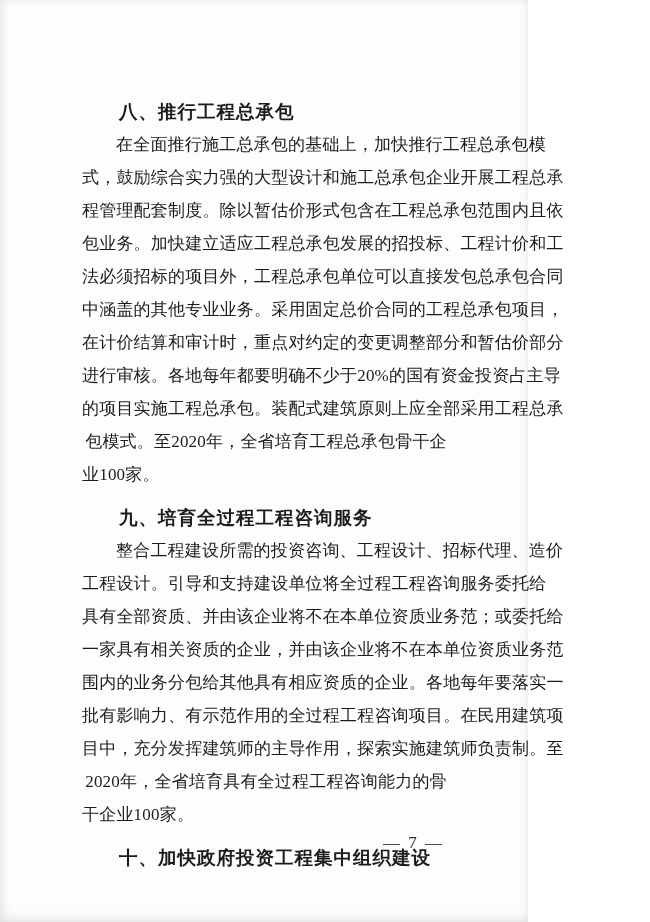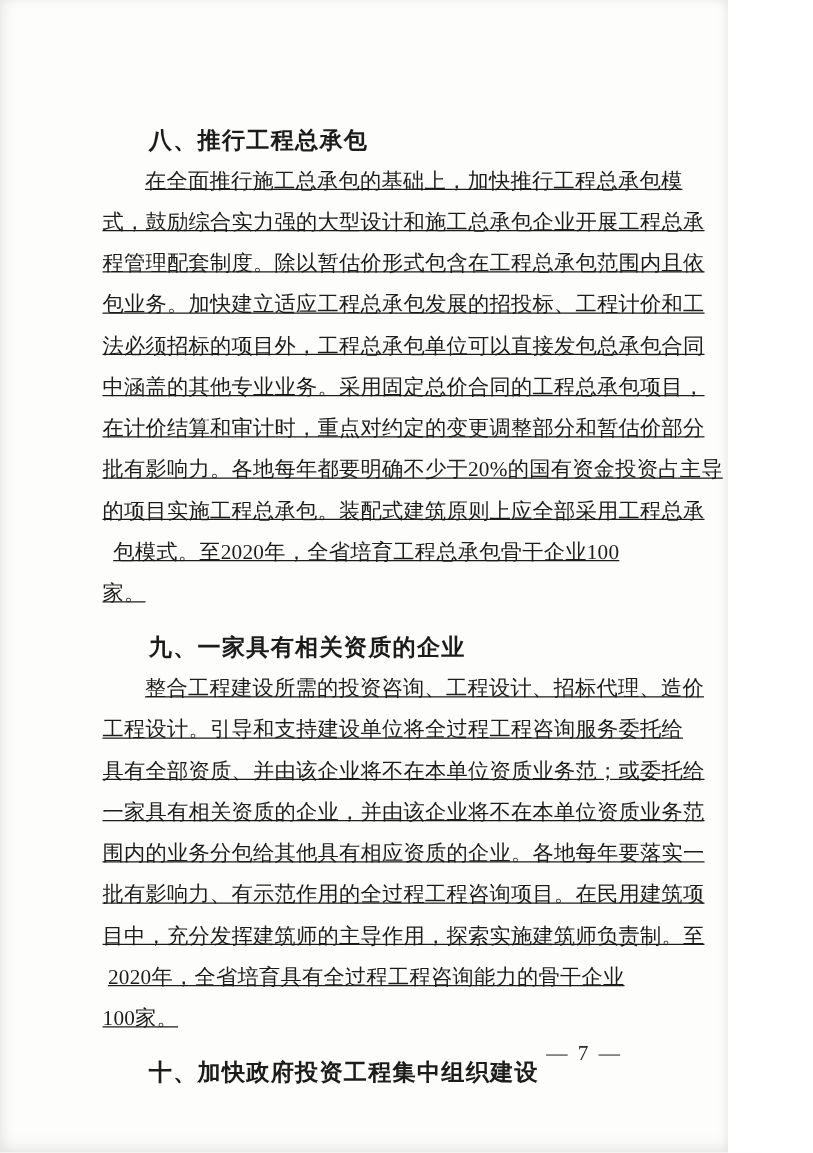--- a/index.html
+++ b/index.html
@@ -8,21 +8,21 @@
   }
   body {
     width: 650px;
     height: 922px;
     background: #ffffff;
     font-family: "Liberation Serif", "DejaVu Serif", serif;
     overflow: hidden;
   }
   .page {
     position: relative;
-    width: 582px;
+    width: 528px;
     height: 922px;
     background: #fdfdfc;
     box-shadow:
       inset 4px 0 10px rgba(0,0,0,0.05),
       inset 0 -6px 12px rgba(0,0,0,0.05),
       inset -2px 0 6px rgba(0,0,0,0.03);
     color: #1c1c1c;
     box-sizing: border-box;
     padding: 95px 78px 0 82px;
   }
@@ -33,21 +33,20 @@
     line-height: 33px;
     margin: 0;
     text-indent: 2em;
     letter-spacing: 1px;
   }
   .section-heading.gap-before {
     margin-top: 10px;
   }
   .para {
     margin: 0;
-    text-decoration: underline;
   }
   .para .line {
     font-size: 17px;
     line-height: 33px;
     text-align: justify;
     text-align-last: justify;
     text-justify: inter-character;
     white-space: nowrap;
     letter-spacing: 0.2px;
   }
@@ -78,28 +77,28 @@
   <section>
     <h2 class="section-heading">八、推行工程总承包</h2>
     <div class="para">
         <div class="line">在全面推行施工总承包的基础上，加快推行工程总承包模</div>
         <div class="line">式，鼓励综合实力强的大型设计和施工总承包企业开展工程总承</div>
         <div class="line">程管理配套制度。除以暂估价形式包含在工程总承包范围内且依</div>
         <div class="line">包业务。加快建立适应工程总承包发展的招投标、工程计价和工</div>
         <div class="line">法必须招标的项目外，工程总承包单位可以直接发包总承包合同</div>
         <div class="line">中涵盖的其他专业业务。采用固定总价合同的工程总承包项目，</div>
         <div class="line">在计价结算和审计时，重点对约定的变更调整部分和暂估价部分</div>
-        <div class="line">批有影响力。各地每年都要明确不少于20%的国有资金投资占主导</div>
+        <div class="line">进行审核。各地每年都要明确不少于20%的国有资金投资占主导</div>
         <div class="line">的项目实施工程总承包。装配式建筑原则上应全部采用工程总承</div>
         <div class="line last-line">包模式。至2020年，全省培育工程总承包骨干企业100家。</div>
       </div>
   </section>
 
   <section>
-    <h2 class="section-heading gap-before">九、一家具有相关资质的企业</h2>
+    <h2 class="section-heading gap-before">九、培育全过程工程咨询服务</h2>
     <div class="para">
         <div class="line">整合工程建设所需的投资咨询、工程设计、招标代理、造价</div>
         <div class="line">工程设计。引导和支持建设单位将全过程工程咨询服务委托给</div>
         <div class="line">具有全部资质、并由该企业将不在本单位资质业务范；或委托给</div>
         <div class="line">一家具有相关资质的企业，并由该企业将不在本单位资质业务范</div>
         <div class="line">围内的业务分包给其他具有相应资质的企业。各地每年要落实一</div>
         <div class="line">批有影响力、有示范作用的全过程工程咨询项目。在民用建筑项</div>
         <div class="line">目中，充分发挥建筑师的主导作用，探索实施建筑师负责制。至</div>
         <div class="line last-line">2020年，全省培育具有全过程工程咨询能力的骨干企业100家。</div>
       </div>

